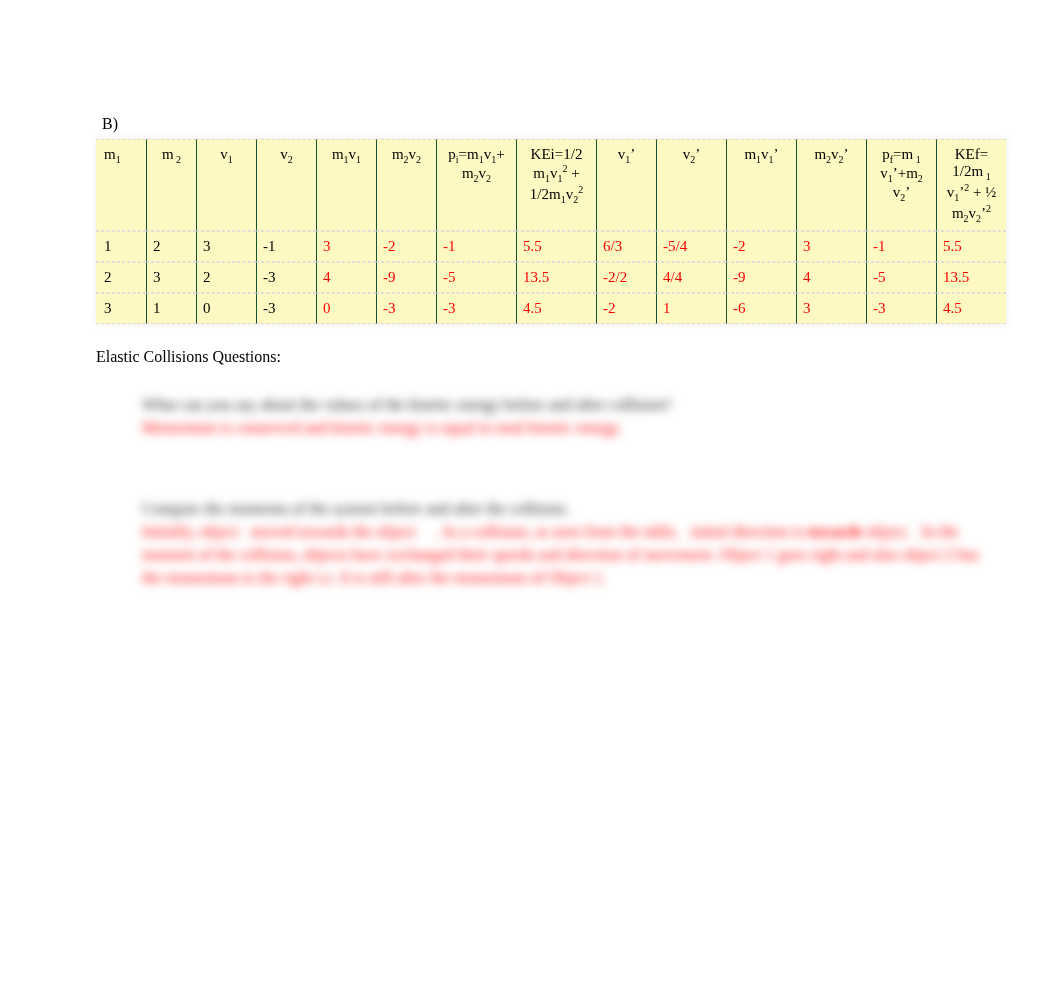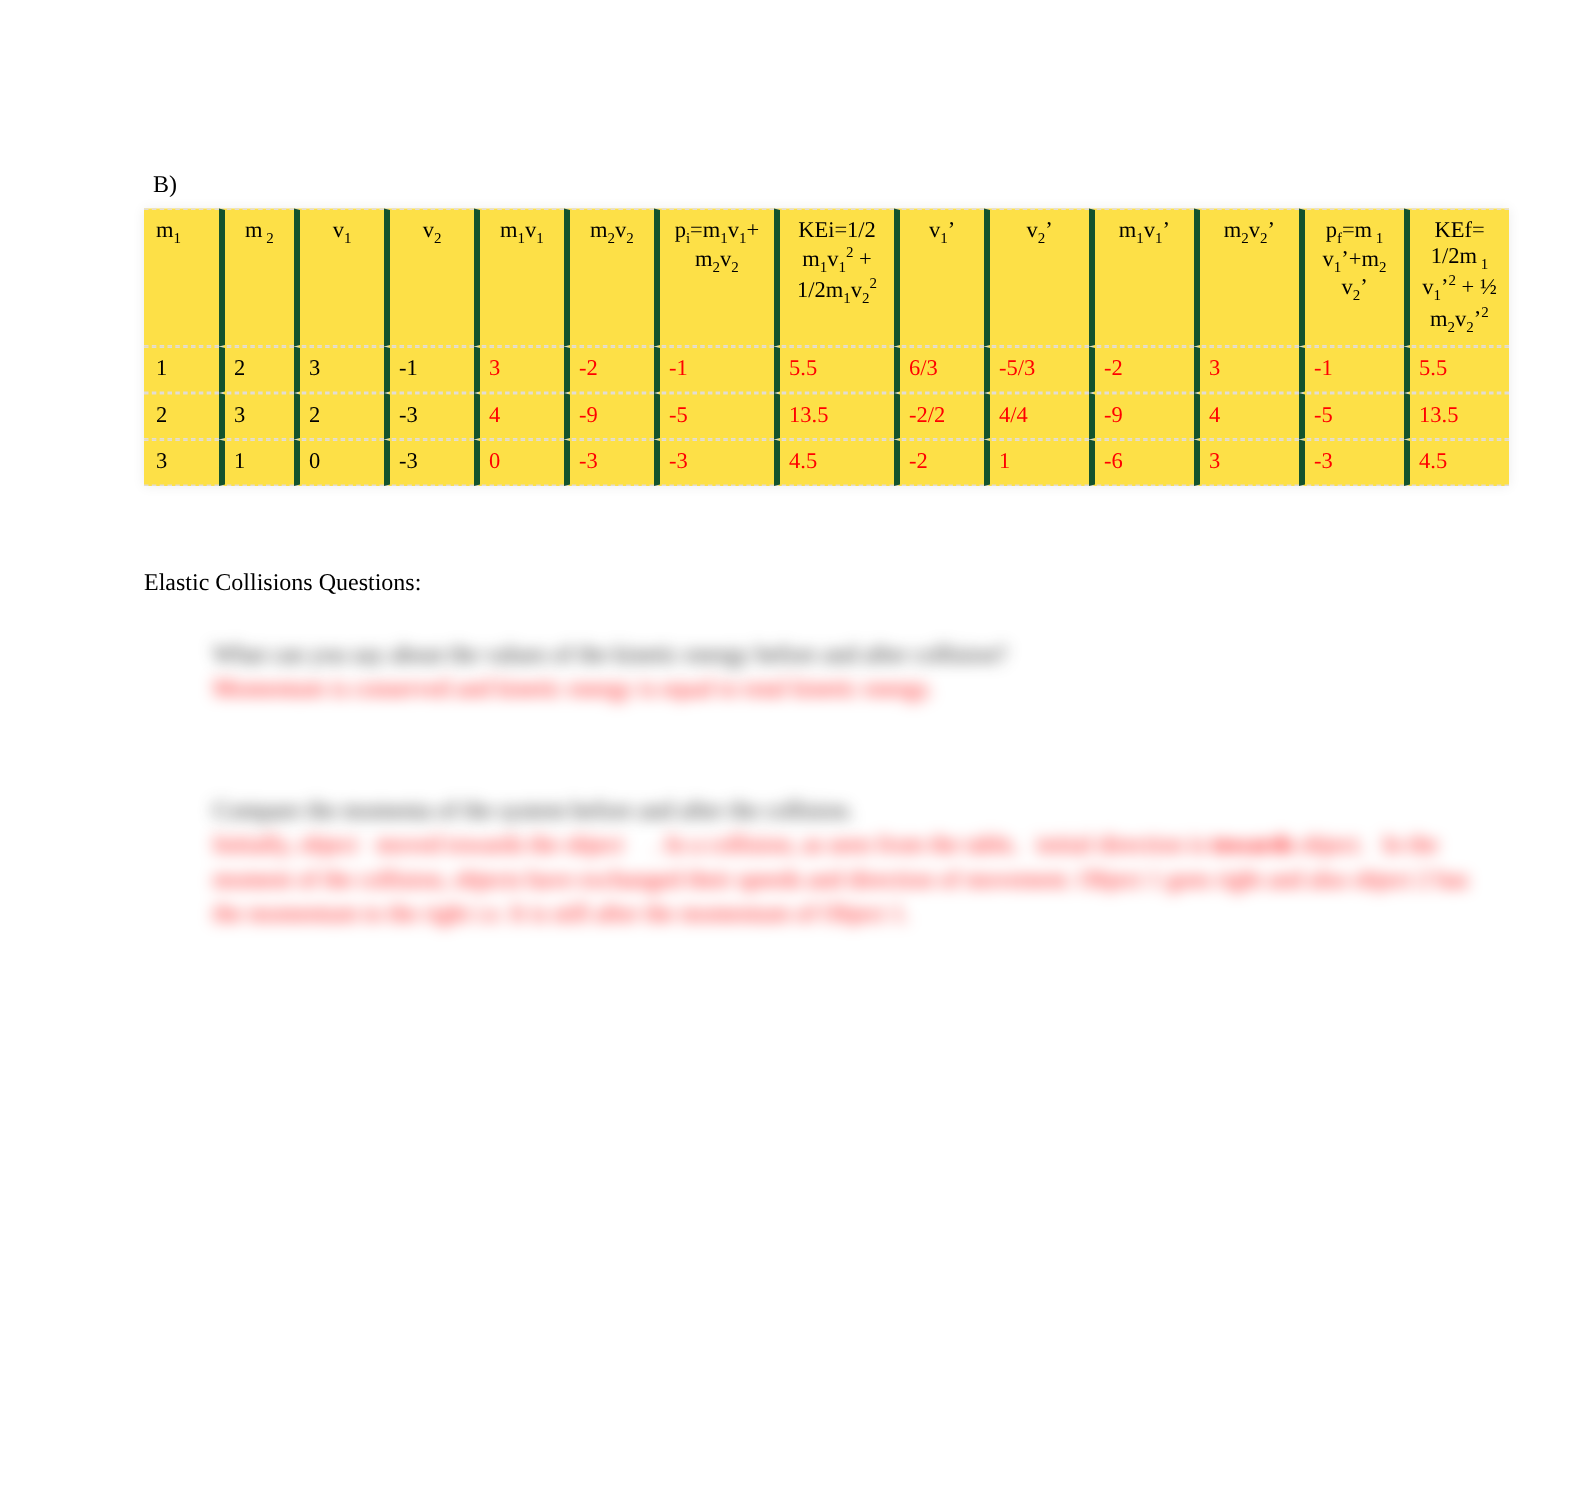--- a/index.html
+++ b/index.html
@@ -28,30 +28,30 @@
     width: 22px;
     text-align: right;
     margin-right: 6px;
   }
   .title-text {}
   table {
     border-collapse: separate;
     border-spacing: 0;
     width: 100%;
     table-layout: fixed;
-    background: #fde047;
+    background: #fef9c3;
     box-shadow: 0 0 8px rgba(0,0,0,0.08);
   }
   th, td {
     font-weight: normal;
     font-size: 15px;
     text-align: left;
     padding: 6px 6px 6px 6px;
     vertical-align: top;
-    border-left: 4px solid #14532d;
+    border-left: 1px solid #14532d;
     border-top: 1px dashed #e2dcd6;
     border-bottom: 1px dashed #e2dcd6;
   }
   tr th:first-child,
   tr td:first-child {
     border-left: none;
     padding-left: 8px;
   }
   th {
     color: #000;
@@ -63,21 +63,21 @@
   sub { font-size: 10px; vertical-align: sub; }
   sup { font-size: 10px; vertical-align: super; }
 
   
   col.c-s  { width: 50px; }
   col.c-m  { width: 60px; }
   col.c-w  { width: 80px; }
   col.c-xw { width: 70px; }
 
   .questions-title {
-    margin-top: 56px;
+    margin-top: 24px;
     font-size: 16px;
     color: #000;
   }
   .qa-list {
     margin-top: 28px;
     margin-left: 46px;
   }
   .qa-item {
     margin-bottom: 58px;
   }
@@ -143,21 +143,21 @@
         <tr>
           <td>1</td>
           <td>2</td>
           <td>3</td>
           <td>-1</td>
           <td class="red">3</td>
           <td class="red">-2</td>
           <td class="red">-1</td>
           <td class="red">5.5</td>
           <td class="red">6/3</td>
-          <td class="red">-5/3</td>
+          <td class="red">-5/4</td>
           <td class="red">-2</td>
           <td class="red">3</td>
           <td class="red">-1</td>
           <td class="red">5.5</td>
         </tr>
         <tr>
           <td>2</td>
           <td>3</td>
           <td>2</td>
           <td>-3</td>

